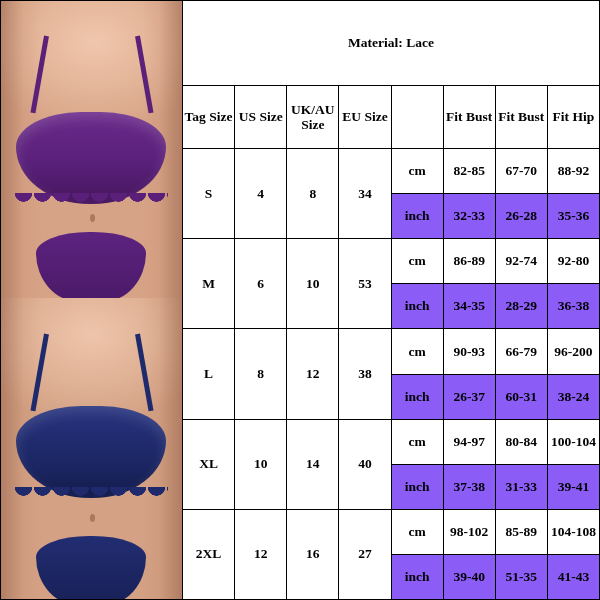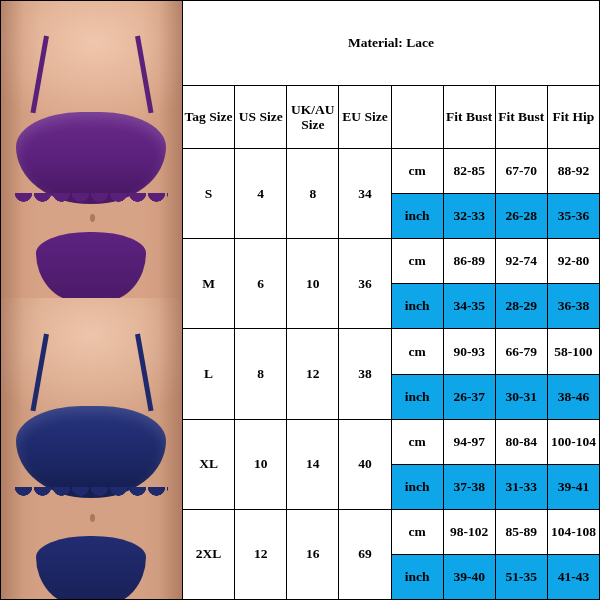--- a/index.html
+++ b/index.html
@@ -158,21 +158,21 @@
   .material-cell {
     font-size: 15.5px;
     height: 84px;
   }
   .head-cell {
     height: 62px;
     font-size: 13.5px;
     line-height: 1.15;
   }
   .unit-col { width: 42px; }
-  .grey { background: #0ea5e9; }
+  .grey { background: #8b5cf6; }
   .tag-col { width: 56px; }
   .us-col { width: 58px; }
   .ukau-col { width: 62px; }
   .eu-col { width: 56px; }
   .fit-col { width: 48px; }
   .row-data { height: 45px; }
   .outer-border {
     position: absolute;
     left: 0; top: 0;
     width: 600px; height: 600px;
@@ -244,48 +244,48 @@
           <td class="grey">inch</td>
           <td class="grey">32-33</td>
           <td class="grey">26-28</td>
           <td class="grey">35-36</td>
         </tr>
 
         <tr class="row-data">
           <td rowspan="2">M</td>
           <td rowspan="2">6</td>
           <td rowspan="2">10</td>
-          <td rowspan="2">36</td>
+          <td rowspan="2">53</td>
           <td>cm</td>
           <td>86-89</td>
           <td>92-74</td>
           <td>92-80</td>
         </tr>
         <tr class="row-data">
           <td class="grey">inch</td>
           <td class="grey">34-35</td>
           <td class="grey">28-29</td>
           <td class="grey">36-38</td>
         </tr>
 
         <tr class="row-data">
           <td rowspan="2">L</td>
           <td rowspan="2">8</td>
           <td rowspan="2">12</td>
           <td rowspan="2">38</td>
           <td>cm</td>
           <td>90-93</td>
           <td>66-79</td>
-          <td>58-100</td>
+          <td>96-200</td>
         </tr>
         <tr class="row-data">
           <td class="grey">inch</td>
           <td class="grey">26-37</td>
-          <td class="grey">30-31</td>
-          <td class="grey">38-46</td>
+          <td class="grey">60-31</td>
+          <td class="grey">38-24</td>
         </tr>
 
         <tr class="row-data">
           <td rowspan="2">XL</td>
           <td rowspan="2">10</td>
           <td rowspan="2">14</td>
           <td rowspan="2">40</td>
           <td>cm</td>
           <td>94-97</td>
           <td>80-84</td>
@@ -295,21 +295,21 @@
           <td class="grey">inch</td>
           <td class="grey">37-38</td>
           <td class="grey">31-33</td>
           <td class="grey">39-41</td>
         </tr>
 
         <tr class="row-data">
           <td rowspan="2">2XL</td>
           <td rowspan="2">12</td>
           <td rowspan="2">16</td>
-          <td rowspan="2">69</td>
+          <td rowspan="2">27</td>
           <td>cm</td>
           <td>98-102</td>
           <td>85-89</td>
           <td>104-108</td>
         </tr>
         <tr class="row-data">
           <td class="grey">inch</td>
           <td class="grey">39-40</td>
           <td class="grey">51-35</td>
           <td class="grey">41-43</td>

